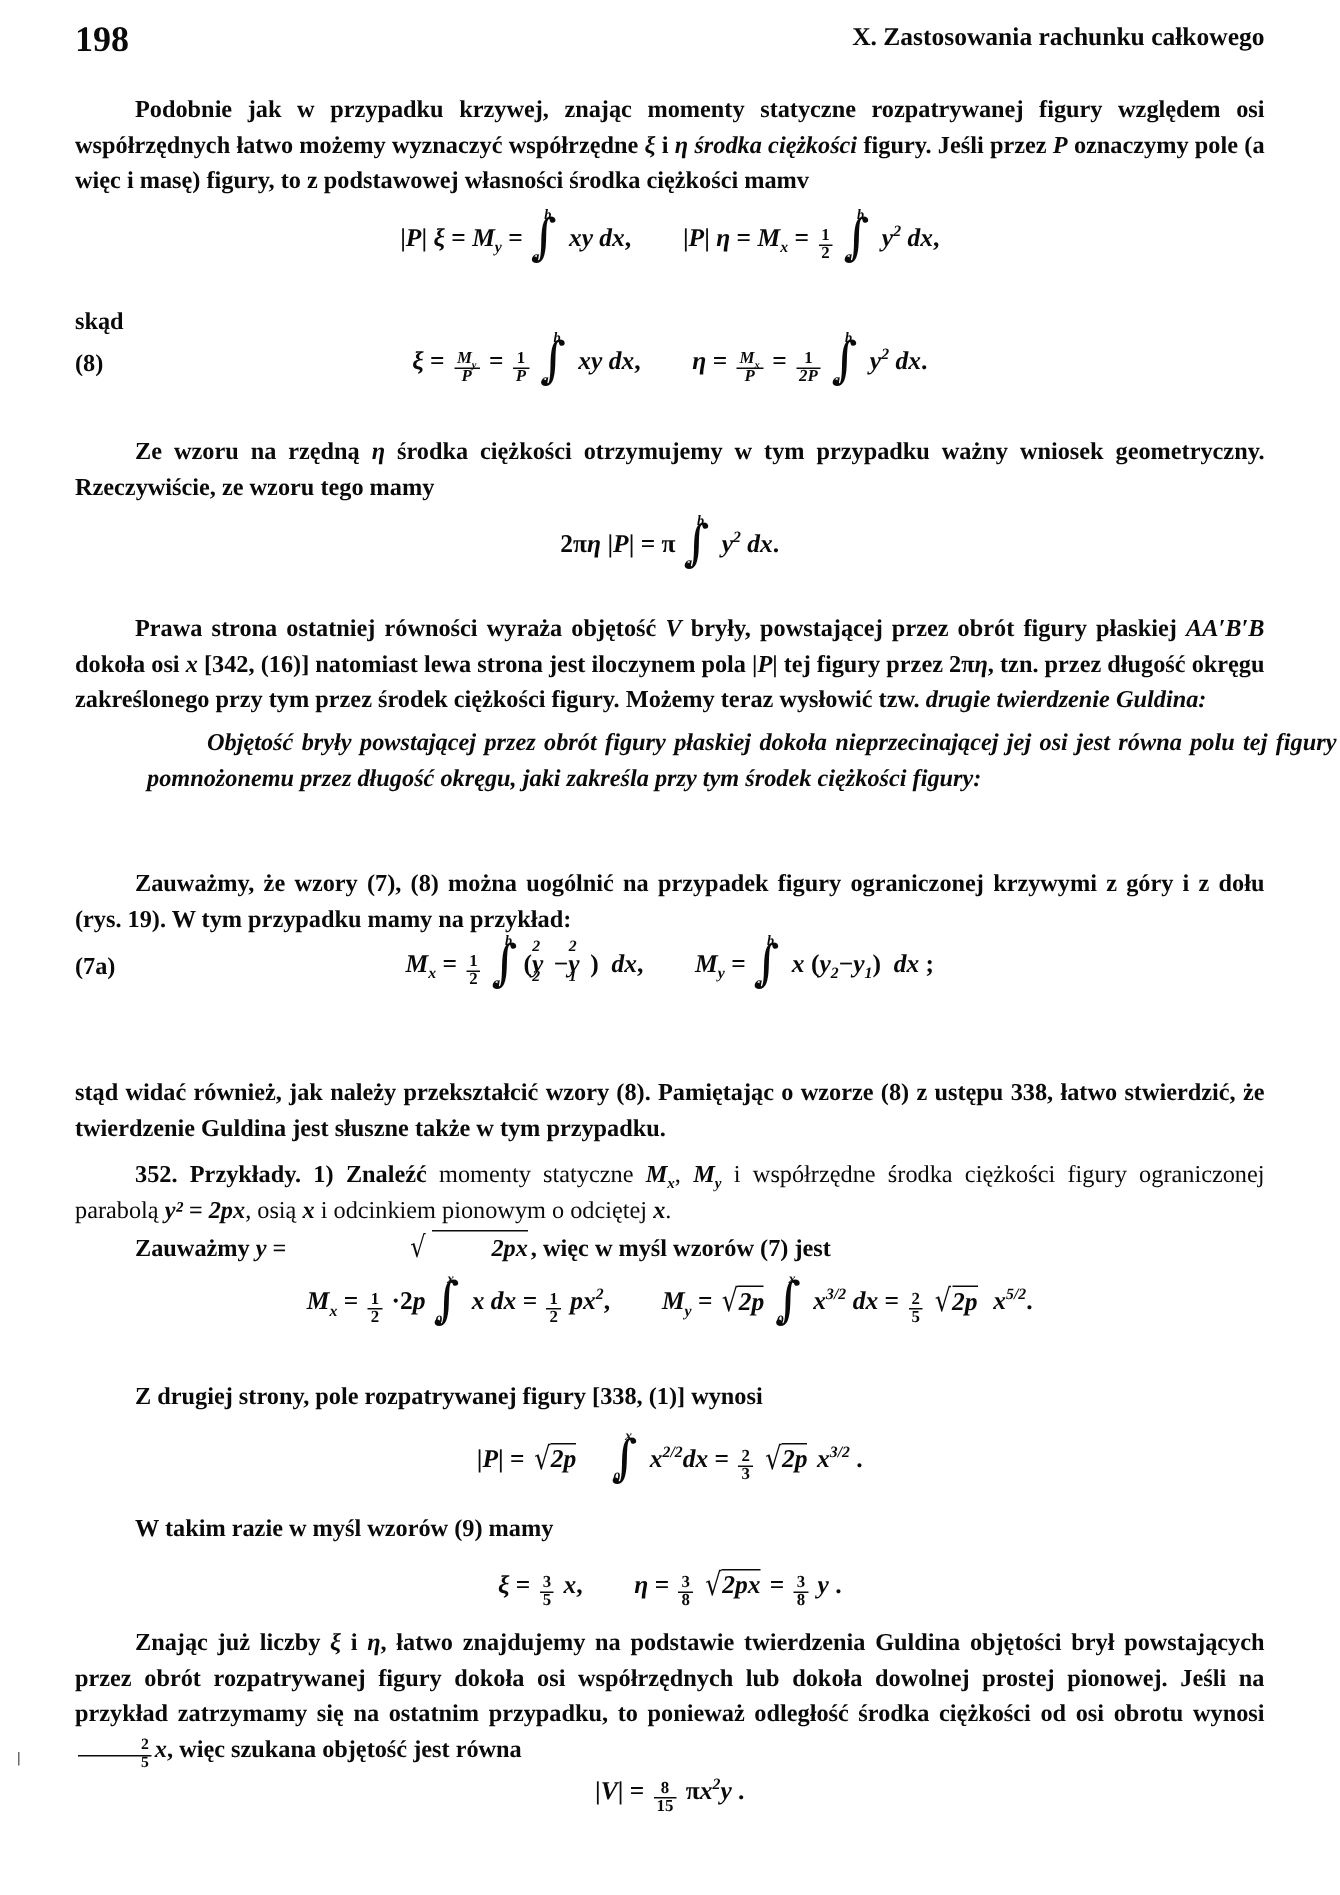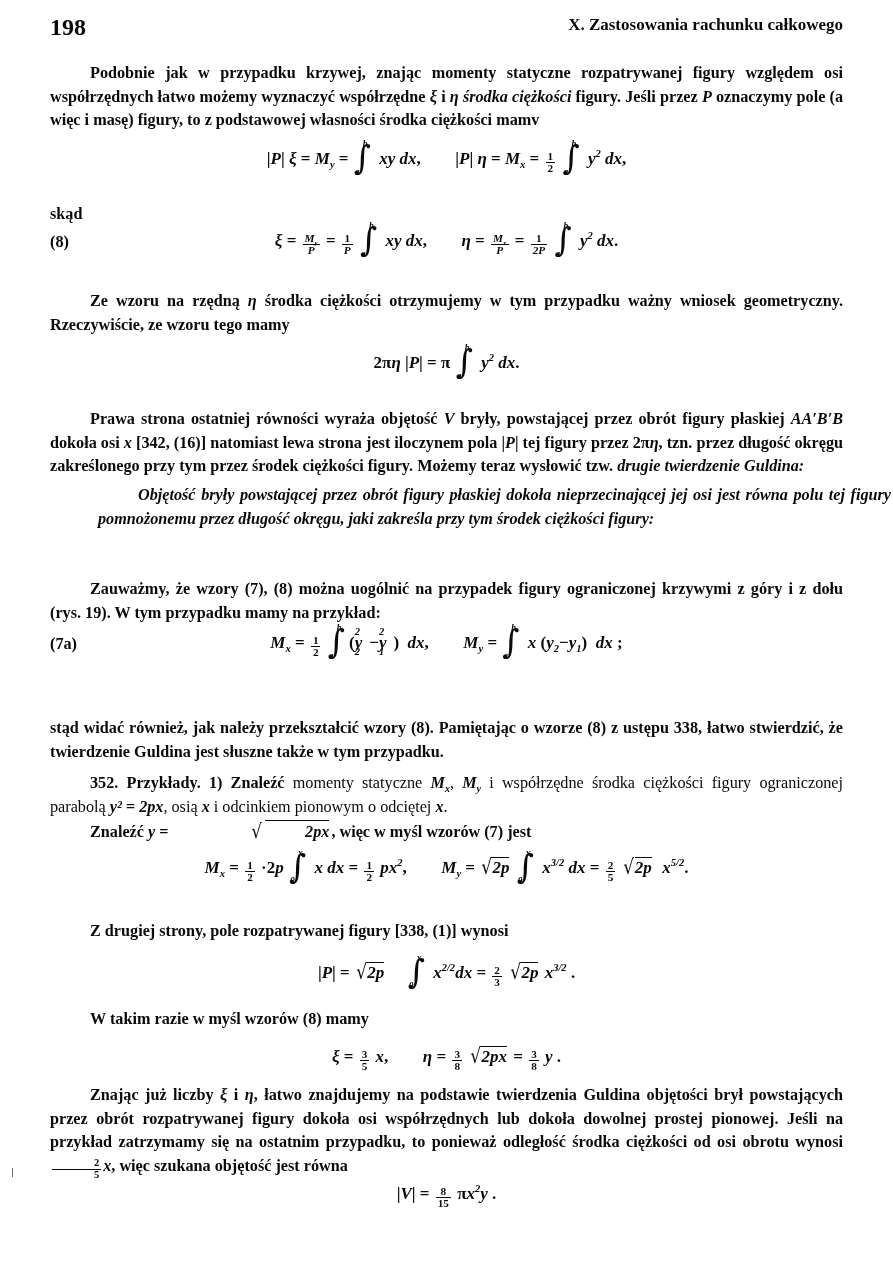--- a/index.html
+++ b/index.html
@@ -250,21 +250,21 @@
 
   <div class="col" style="top:693px;margin-top:24px;">
     <p class="para noind">stąd widać również, jak należy przekształcić wzory (8). Pamiętając o wzorze (8) z ustępu 338, łatwo stwierdzić, że twierdzenie Guldina jest słuszne także w tym przypadku.</p>
   </div>
 
   <div class="col" style="top:772px;">
     <p class="para indent"><span>352. Przykłady.</span><span> 1) Znaleźć</span><span style="font-weight:400"> momenty statyczne </span><span class="mathvar">M</span><sub class="sm" style="font-style:italic;font-weight:bold">x</sub><span style="font-weight:400">, </span><span class="mathvar">M</span><sub class="sm" style="font-style:italic;font-weight:bold">y</sub><span style="font-weight:400"> i współrzędne środka ciężkości figury ograniczonej parabolą </span><span class="mathvar">y² = 2px</span><span style="font-weight:400">, osią </span><span class="mathvar">x</span><span style="font-weight:400"> i odcinkiem pionowym o odciętej </span><span class="mathvar">x</span><span style="font-weight:400">.</span></p>
   </div>
 
   <div class="col" style="top:820px;">
-    <p class="para indent"><span>Znaleźć </span><span class="mathvar">y</span><span> = </span><span class="sqrt"><span class="rad">√</span><span class="bar mathvar">2px</span></span><span>, więc w myśl wzorów (7) jest</span></p>
+    <p class="para indent"><span>Zauważmy </span><span class="mathvar">y</span><span> = </span><span class="sqrt"><span class="rad">√</span><span class="bar mathvar">2px</span></span><span>, więc w myśl wzorów (7) jest</span></p>
   </div>
 
   <div class="col" style="top:855px;">
     <div class="disp">
       <span class="eqs">
         <span>M</span><sub class="sm">x</sub>
         <span class="rm"> = </span>
         <span class="frac"><span class="num">1</span><span class="den">2</span></span>
         <span class="rm">·</span><span class="rm">2</span><span>p</span>
         <span class="intg"><span class="up">x</span><span class="sign">∫</span><span class="lo">0</span></span>
@@ -301,21 +301,21 @@
         &nbsp;<span>x</span><sup class="sm">2/2</sup><span>dx</span>
         <span class="rm"> = </span>
         <span class="frac"><span class="num">2</span><span class="den">3</span></span>
         <span class="sqrt"><span class="rad">√</span><span class="bar">2p</span></span>
         <span>x</span><sup class="sm">3/2</sup><span class="rm"> </span><span class="rm">.</span>
       </span>
     </div>
   </div>
 
   <div class="col" style="top:1008px;">
-    <p class="para indent">W takim razie w myśl wzorów (8) mamy</p>
+    <p class="para indent">W takim razie w myśl wzorów (9) mamy</p>
   </div>
 
   <div class="col" style="top:1044px;">
     <div class="disp">
       <span class="eqs">
         <span>ξ</span>
         <span class="rm"> = </span>
         <span class="frac"><span class="num">3</span><span class="den">5</span></span>
         <span>x</span><span class="rm">,</span>
         <span class="gap"></span>

